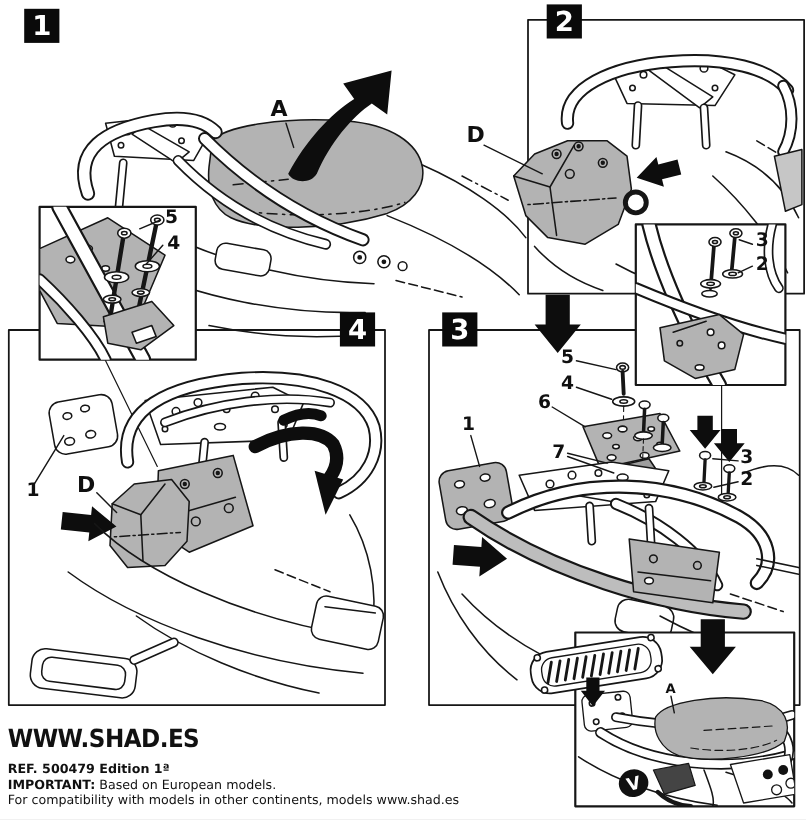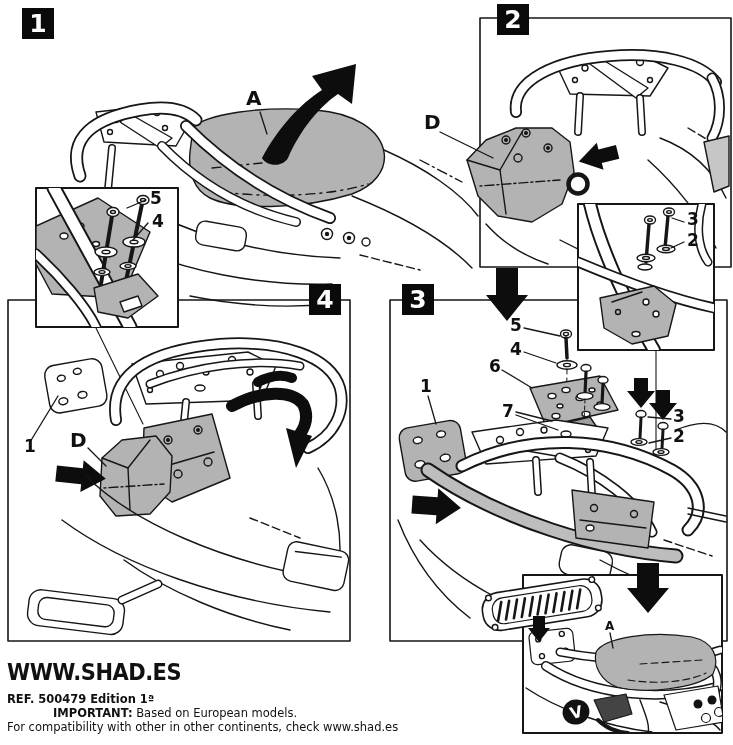--- a/index.html
+++ b/index.html
@@ -15,21 +15,21 @@
   }
   .plabel{
     position:absolute;font-weight:bold;font-size:17px;line-height:1;color:#101010;
   }
   .plabel.big{font-size:20px;}
   .plabel.small{font-size:12px;}
   .footer{position:absolute;left:7px;color:#111;}
   .site{top:659px;font-size:21px;font-weight:800;letter-spacing:-0.5px;transform:scaleY(1.08);transform-origin:left top;}
   .refline{top:692px;font-size:11.5px;font-weight:bold;}
   .impline{top:706px;font-size:11.5px;}
-  .impline b{font-weight:bold;margin-left:46px;}
+  .impline b{font-weight:bold;}
   .compatline{top:720px;font-size:11.5px;}
 </style>
 </head>
 <body>
 
 <div class="sheet">
 
 <svg width="733" height="745" viewBox="0 0 733 745" stroke="#161616" fill="none" stroke-width="1.4" stroke-linecap="round" stroke-linejoin="round">
   <defs>
     <clipPath id="ci1">
@@ -429,15 +429,15 @@
 <span class="plabel" style="left:420px;top:378px">1</span>
 <span class="plabel" style="left:673px;top:408px">3</span>
 <span class="plabel" style="left:673px;top:428px">2</span>
 <span class="plabel small" style="left:605px;top:620px">A</span>
 <span class="plabel" style="left:24px;top:438px">1</span>
 <span class="plabel big" style="left:70px;top:430px">D</span>
 
 <div class="footer site">WWW.SHAD.ES</div>
 <div class="footer refline">REF. 500479 Edition 1ª</div>
 <div class="footer impline"><b>IMPORTANT:</b> <span>Based on European models.</span></div>
-<div class="footer compatline">For compatibility with other in other continents, check www.shad.es</div>
+<div class="footer compatline">For compatibility with models in other continents, models www.shad.es</div>
 
 </div>
 
 </body></html>

